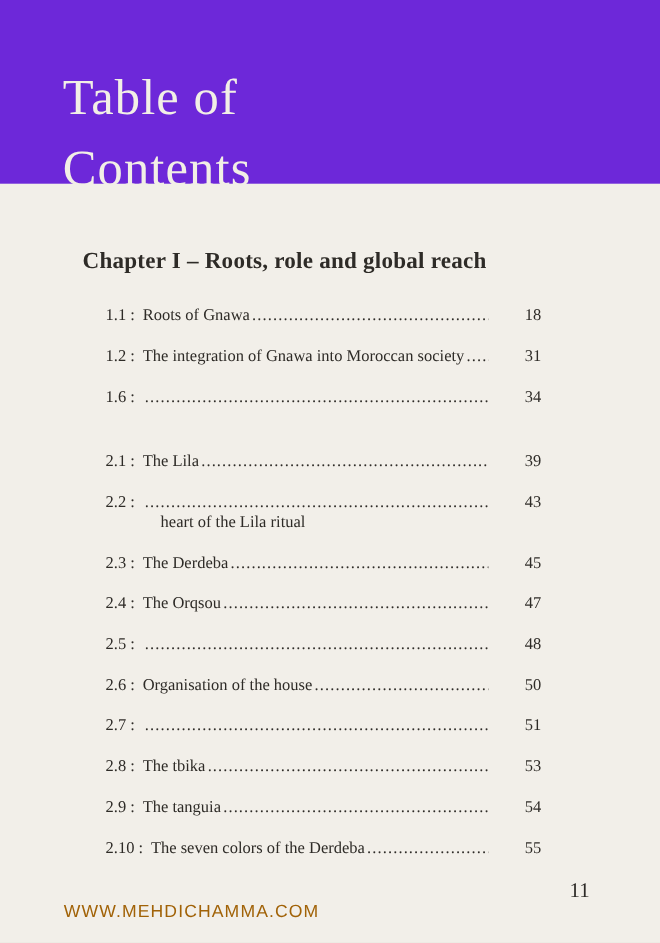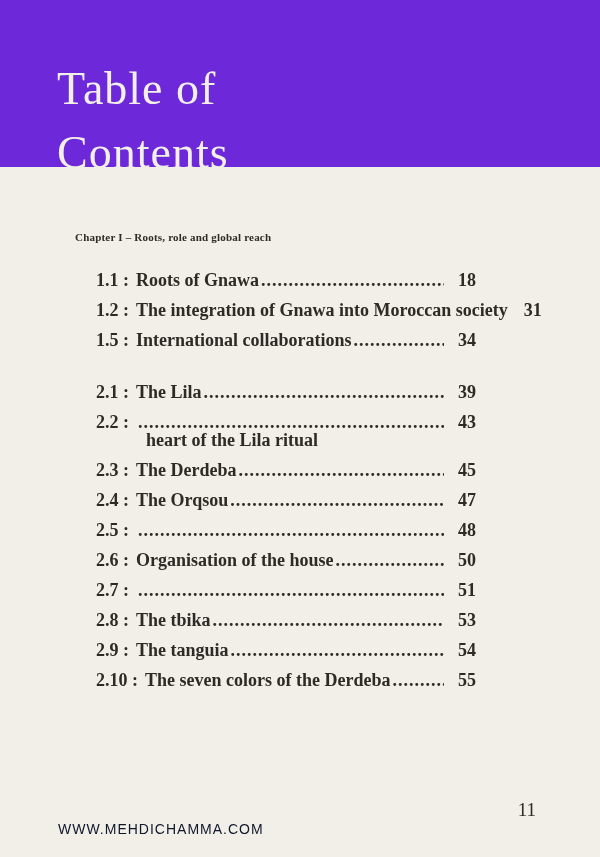--- a/index.html
+++ b/index.html
@@ -30,71 +30,72 @@
     color: #F2EFE6;
   }
   .hero-title span { display: block; }
   
   .toc {
     margin: 60px 108px 0 75px;
   }
   .chapter + .chapter { margin-top: 34px; }
   .chapter-heading {
     margin: 0 0 24px 0;
-    font-size: 11px;
+    font-size: 21px;
     font-weight: 700;
     letter-spacing: 0.2px;
     line-height: 20px;
   }
   .entry {
     padding-left: 21px;
     margin-bottom: 12px;
-    font-size: 18px;
-    font-weight: 700;
+    font-size: 15px;
+    font-weight: 400;
   }
   .entry-line {
     display: flex;
     align-items: baseline;
     line-height: 18px;
   }
   .entry-num { white-space: nowrap; margin-right: 7px; }
   .entry-title { white-space: nowrap; }
   .dots {
     flex: 1;
     overflow: hidden;
     white-space: nowrap;
     letter-spacing: 1px;
     margin-left: 2px;
   }
   .entry-page {
     flex: none;
     width: 34px;
     margin-left: 14px;
-    text-align: left;
+    text-align: right;
+    margin-top: 7px;
   }
   .entry-line2 {
     line-height: 18px;
     margin-left: 50px;
   }
   
   .page-number {
     position: absolute;
     top: 799px;
     right: 64px;
     font-size: 19px;
     color: #2E2B27;
   }
   .footer-url {
     position: absolute;
     top: 821px;
     left: 58px;
     font-family: "Liberation Sans", sans-serif;
-    font-size: 14px;
+    font-size: 16px;
     letter-spacing: 1px;
-    color: #0f172a;
+    color: #a16207;
   }
 </style>
 </head>
 <body>
 
 <div class="page">
 
   <header class="hero">
     <h1 class="hero-title">
       <span>Table of</span>
@@ -116,22 +117,21 @@
         <div class="entry">
           <div class="entry-line">
             <span class="entry-num">1.2 :</span>
             <span class="entry-title">The integration of Gnawa into Moroccan society</span>
             <span class="dots">..................................................................................................................................</span>
             <span class="entry-page">31</span>
           </div>
         </div>
         <div class="entry">
           <div class="entry-line">
-            <span class="entry-num">1.5 :</span>
-            <span class="entry-title">International collaborations</span>
+            <span class="entry-num">1.6 :</span>
             <span class="dots">..................................................................................................................................</span>
             <span class="entry-page">34</span>
           </div>
         </div>
       </section>
       <section class="chapter">
         <div class="entry">
           <div class="entry-line">
             <span class="entry-num">2.1 :</span>
             <span class="entry-title">The Lila</span>

